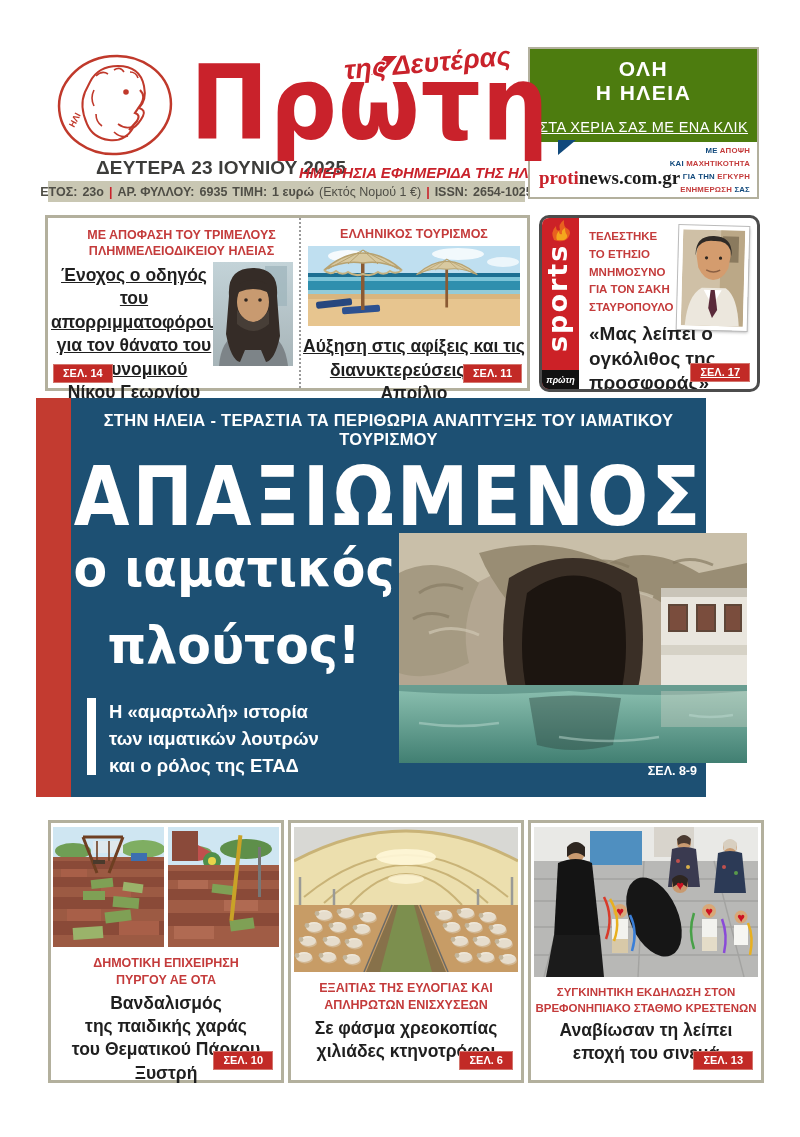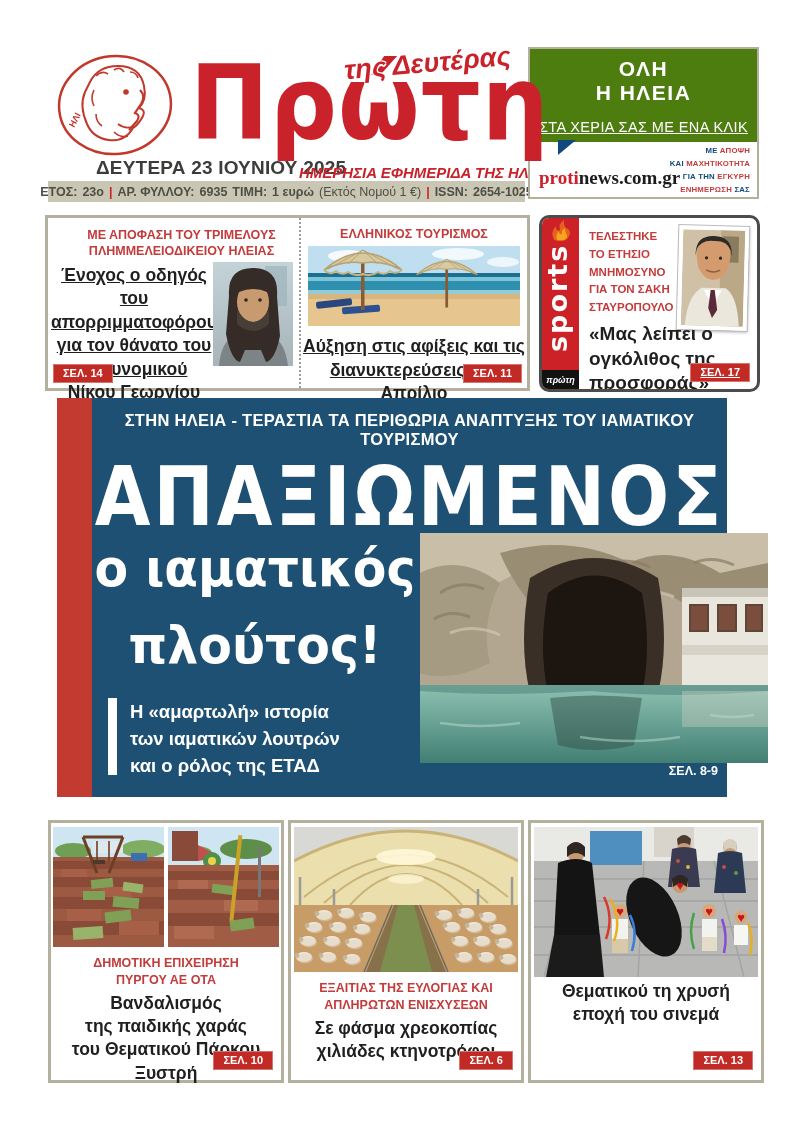--- a/index.html
+++ b/index.html
@@ -69,21 +69,21 @@
            font-size:9px;font-style:italic;font-weight:bold;display:flex;align-items:center;justify-content:center;}
   .sp-kicker{position:absolute;left:47px;top:10px;width:94px;font-size:11.5px;font-weight:bold;
              color:#c43b3b;line-height:1.55;text-align:left;}
   .sp-photo{position:absolute;right:9px;top:8px;transform:rotate(1.5deg);border:4px solid #fff;
             outline:1px solid #bbb;box-shadow:1px 2px 3px rgba(0,0,0,.25);line-height:0;}
   .sp-head{position:absolute;left:47px;top:104px;width:162px;font-size:19px;font-weight:bold;
            color:#1f1f1f;line-height:1.3;text-align:left;}
   .sp-tag{right:7px;bottom:7px;text-decoration:underline;}
 
   
-  .main{position:absolute;left:57px;top:398px;width:670px;height:399px;}
+  .main{position:absolute;left:36px;top:398px;width:670px;height:399px;}
   .main-stripe{position:absolute;left:0;top:0;width:35px;height:100%;background:#c33b30;}
   .main-blue{position:absolute;left:35px;right:0;top:0;bottom:0;background:#1d5073;}
   .main-kicker{text-align:center;color:#fff;font-weight:bold;font-size:16.5px;margin-top:13px;letter-spacing:.3px;}
   .main-head{text-align:center;color:#fff;font-weight:bold;font-size:72px;line-height:1;letter-spacing:3px;
              margin-top:6px;font-family:"DejaVu Sans",sans-serif;transform:scaleY(1.14);transform-origin:center top;}
   .main-photo{position:absolute;left:328px;top:135px;line-height:0;}
   .m-sub{position:absolute;left:0;width:326px;text-align:center;font-size:49px;font-weight:bold;color:#fff;
          transform:scaleY(1.06);font-family:"DejaVu Sans",sans-serif;}
   .m-sub1{top:142px;} .m-sub2{top:219px;}
   .m-deck-bar{position:absolute;left:16px;top:300px;width:9px;height:77px;background:#fff;}
@@ -516,20 +516,24 @@
         <path d="M188 92 Q194 108 190 126" stroke="#8a4ad8"></path>
           <path d="M214 96 Q220 110 216 128" stroke="#e8b020"></path>
       </g>
       <g font-size="13" fill="#cc1122" font-weight="bold" text-anchor="middle">
         <text x="86" y="89">♥</text>
           <text x="175" y="89">♥</text>
           <text x="207" y="95">♥</text>
           <text x="146" y="63">♥</text>
       </g>
     </svg>
+    <div class="kicker b-kicker">
+      <div>ΣΥΓΚΙΝΗΤΙΚΗ ΕΚΔΗΛΩΣΗ ΣΤΟΝ</div>
+      <div>ΒΡΕΦΟΝΗΠΙΑΚΟ ΣΤΑΘΜΟ ΚΡΕΣΤΕΝΩΝ</div>
+    </div>
     <div class="b-head">
-      <div>Θεματικού τη χρυσή</div>
+      <div>Αναβίωσαν τη λείπει</div>
       <div>εποχή του σινεμά</div>
     </div>
     <div class="tag b-tag">ΣΕΛ. 13</div>
   </div>
 
 </div>
 
 </body></html>

